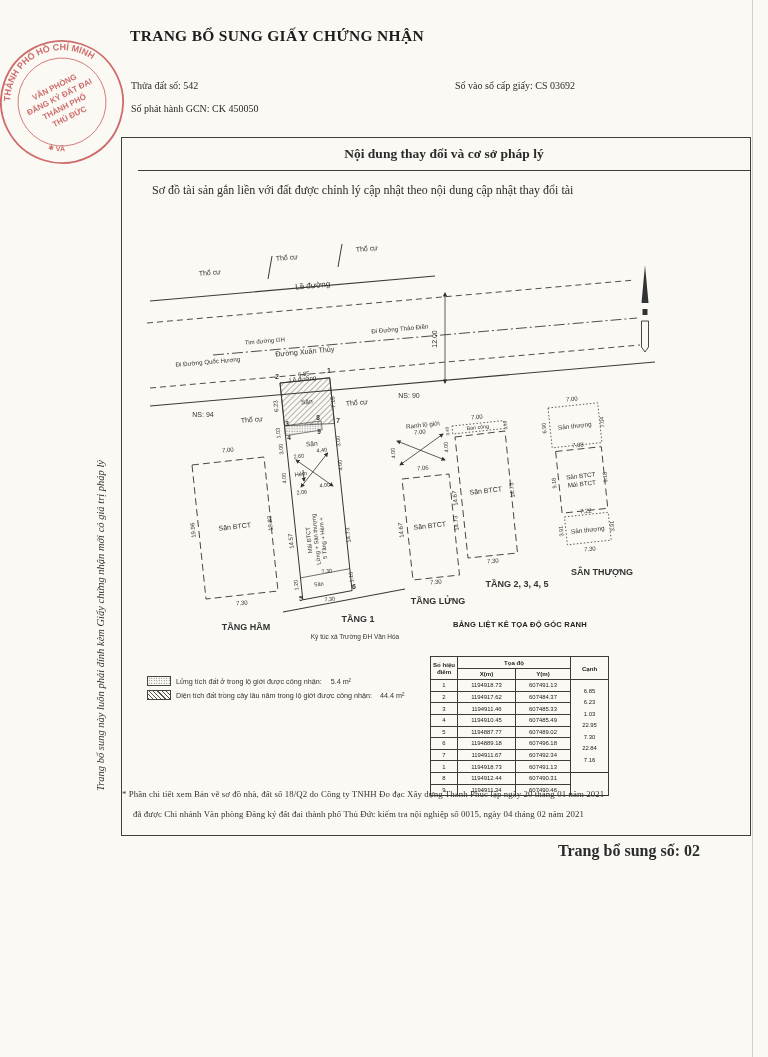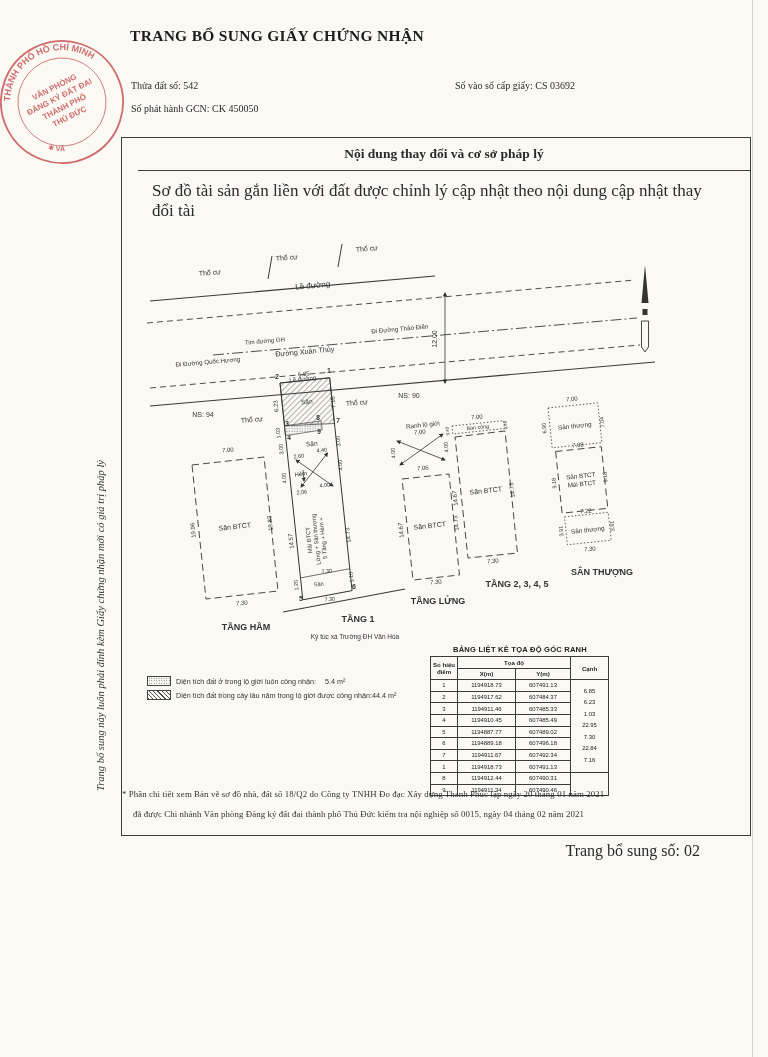--- a/index.html
+++ b/index.html
@@ -4,39 +4,39 @@
 <style>
   html,body{margin:0;padding:0;background:#e8e6e0;}
   .page{position:relative;width:768px;height:1057px;background:#faf9f4;overflow:hidden;
         font-family:"Liberation Serif","DejaVu Serif",serif;color:#2b2b2b;}
   .abs{position:absolute;}
   .title{font-weight:bold;font-size:15.5px;letter-spacing:.3px;text-align:left;color:#1d1d1d;}
   .fields{font-size:10px;line-height:23px;white-space:nowrap;}
   .box{border:1.6px solid #3f3f3f;padding-left:16px;}
   .box-heading{height:32px;border-bottom:1.2px solid #3f3f3f;display:flex;align-items:center;
         justify-content:center;font-weight:bold;font-size:13.5px;}
-  .body-par{font-size:17px;line-height:19.5px;}
+  .body-par{font-size:12px;line-height:19.5px;}
   .legend{font-family:"Liberation Sans","DejaVu Sans",sans-serif;font-size:7.2px;color:#333;}
   .legend-row{display:flex;align-items:center;margin-bottom:4px;}
   .sw{width:22px;height:8px;border:.8px solid #444;margin-right:5px;flex:0 0 auto;}
   .sw-dots{background-image:radial-gradient(#555 .6px, transparent .7px);background-size:2.5px 2.5px;}
   .sw-hatch{background-image:repeating-linear-gradient(45deg,#555 0,#555 .8px,transparent .8px,transparent 3px);}
   .tbl-title{font-family:"Liberation Sans","DejaVu Sans",sans-serif;font-weight:bold;font-size:7.6px;
         text-align:center;letter-spacing:.2px;color:#222;}
   table.coord{border-collapse:collapse;font-family:"Liberation Sans","DejaVu Sans",sans-serif;
         font-size:5.9px;color:#222;width:178px;table-layout:fixed;}
   table.coord th,table.coord td{border:.8px solid #3c3c3c;text-align:center;padding:1px 0;height:8.6px;}
   table.coord{border:1.4px solid #333;}
   table.coord th{font-size:6.1px;}
   table.coord td.edge{border-top:none;border-bottom:none;}
   table.coord tr.sep td{border-top:1.4px solid #333;}
   table.coord td.edge span{display:block;transform:translateY(4.6px);}
   col.c-p{width:27px;} col.c-x{width:58px;} col.c-y{width:55px;} col.c-e{width:38px;}
   .footnote{font-size:8.8px;color:#333;white-space:nowrap;letter-spacing:.1px;}
-  .pagenum{font-size:16px;text-align:right;}
+  .pagenum{font-size:16px;text-align:right;font-weight:bold;}
   .side-note{font-style:italic;font-size:10.5px;color:#333;transform-origin:0 0;transform:rotate(-90deg);
         text-align:center;white-space:nowrap;}
   .edgeline{width:1px;background:#d5d2c8;}
   svg text{font-family:"Liberation Sans","DejaVu Sans",sans-serif;fill:#333;}
   .stamp-text{font-family:"Liberation Sans","DejaVu Sans",sans-serif;font-weight:bold;fill:#c4494b;}
 </style>
 </head>
 <body>
 
 <div class="page">
@@ -230,31 +230,31 @@
         <text x="455" y="308" font-size="6" text-anchor="middle" transform="rotate(-6 455 308)">7.30</text>
         <text x="467" y="332" font-size="9" text-anchor="middle" font-weight="bold">SÂN THƯỢNG</text>
         <text x="223" y="379" font-size="9" text-anchor="middle" font-weight="bold">TẦNG 1</text>
         <text x="220" y="396" font-size="6.5" text-anchor="middle">Ký túc xá Trường ĐH Văn Hóa</text>
       </g>
   </svg>
 
   <div class="abs legend" style="left:147px;top:676px">
     <div class="legend-row">
       <span class="sw sw-dots"></span>
-      <span>Diện tích đất ở trong lộ giới luôn công nhận:</span>
+      <span>Lửng tích đất ở trong lộ giới được công nhận:</span>
       <span style="margin-left:9px">5.4 m²</span>
     </div>
     <div class="legend-row">
       <span class="sw sw-hatch"></span>
       <span>Diện tích đất trồng cây lâu năm trong lộ giới được công nhận:</span>
-      <span style="">44.4 m²</span>
+      <span style="margin-left:8px">44.4 m²</span>
     </div>
   </div>
 
-  <div class="abs tbl-title" style="left:430px;top:645px;width:180px">BẢNG LIỆT KÊ TỌA ĐỘ GÓC RANH</div>
+  <div class="abs tbl-title" style="left:430px;top:620px;width:180px">BẢNG LIỆT KÊ TỌA ĐỘ GÓC RANH</div>
   <table class="coord abs" style="left:430px;top:656px">
     <colgroup>
         <col class="c-p">
         <col class="c-x">
         <col class="c-y">
         <col class="c-e">
       </colgroup>
     <thead>
       <tr>
         <th rowspan="2">Số hiệu điểm</th>

